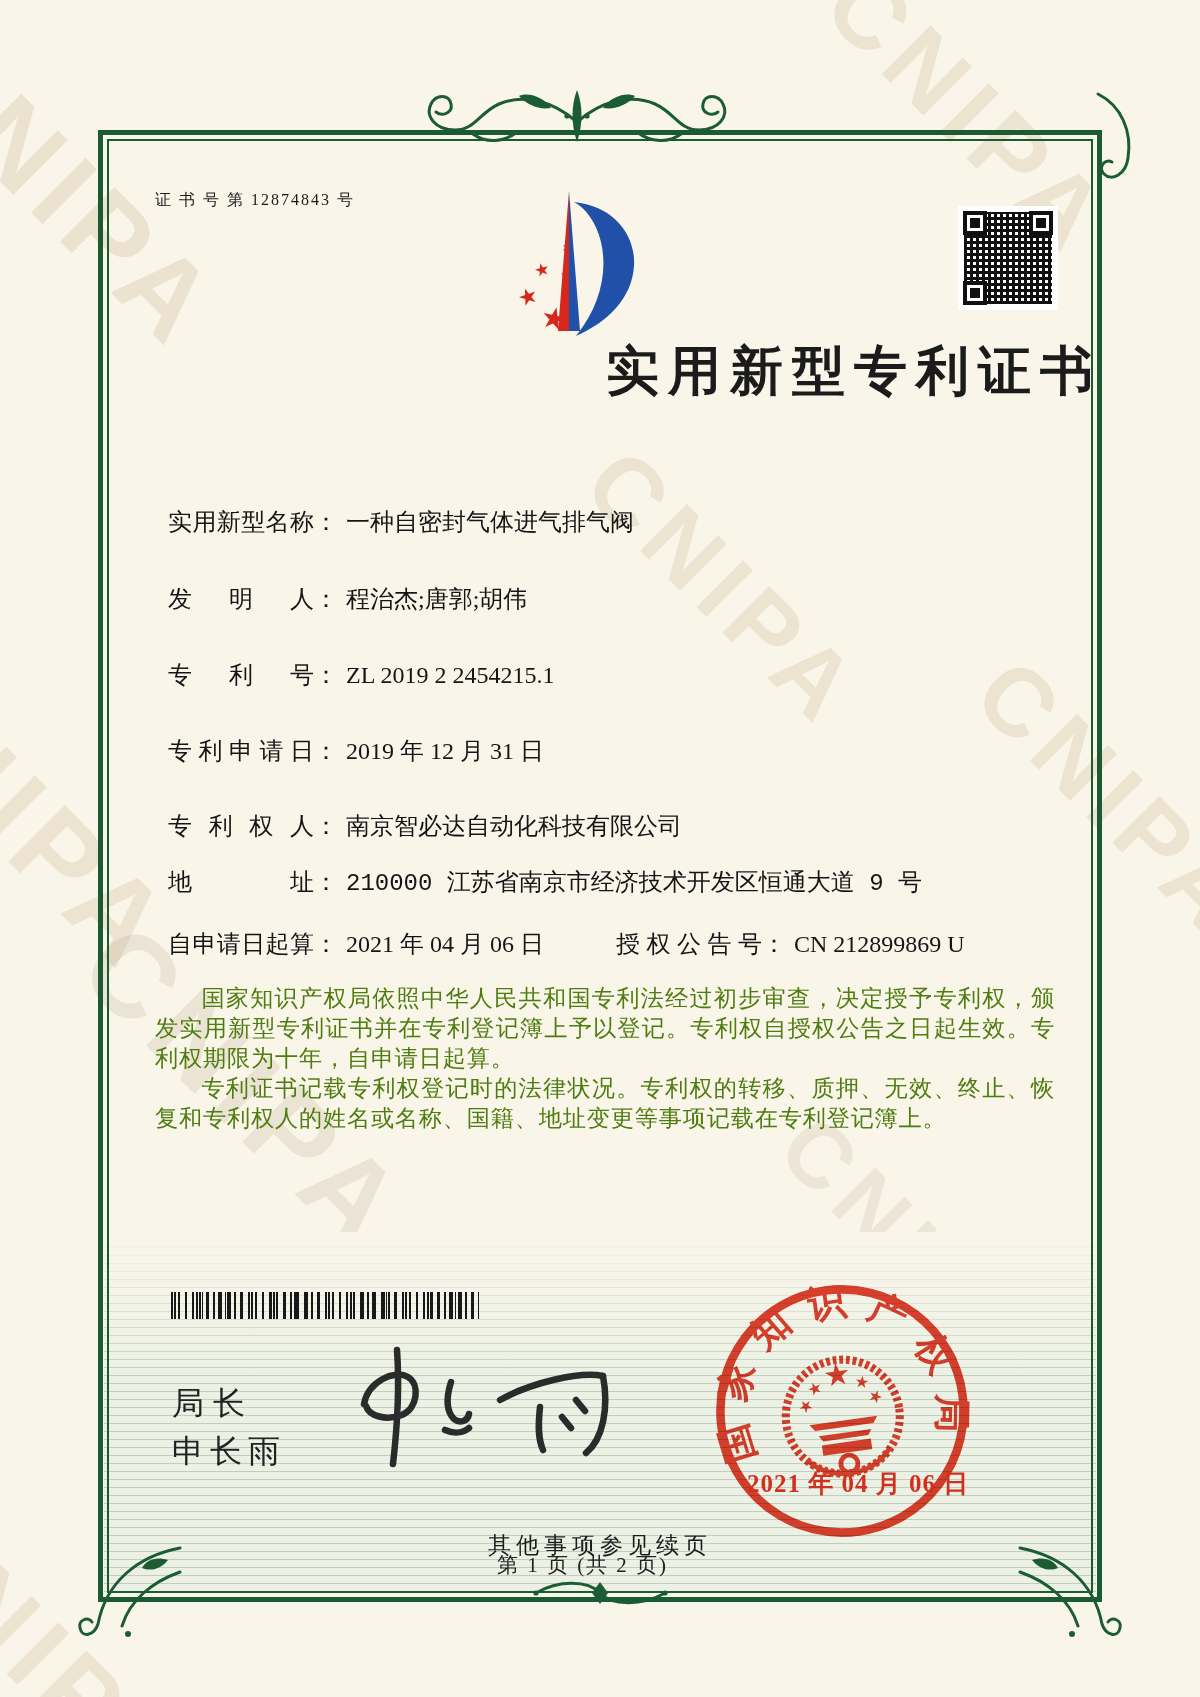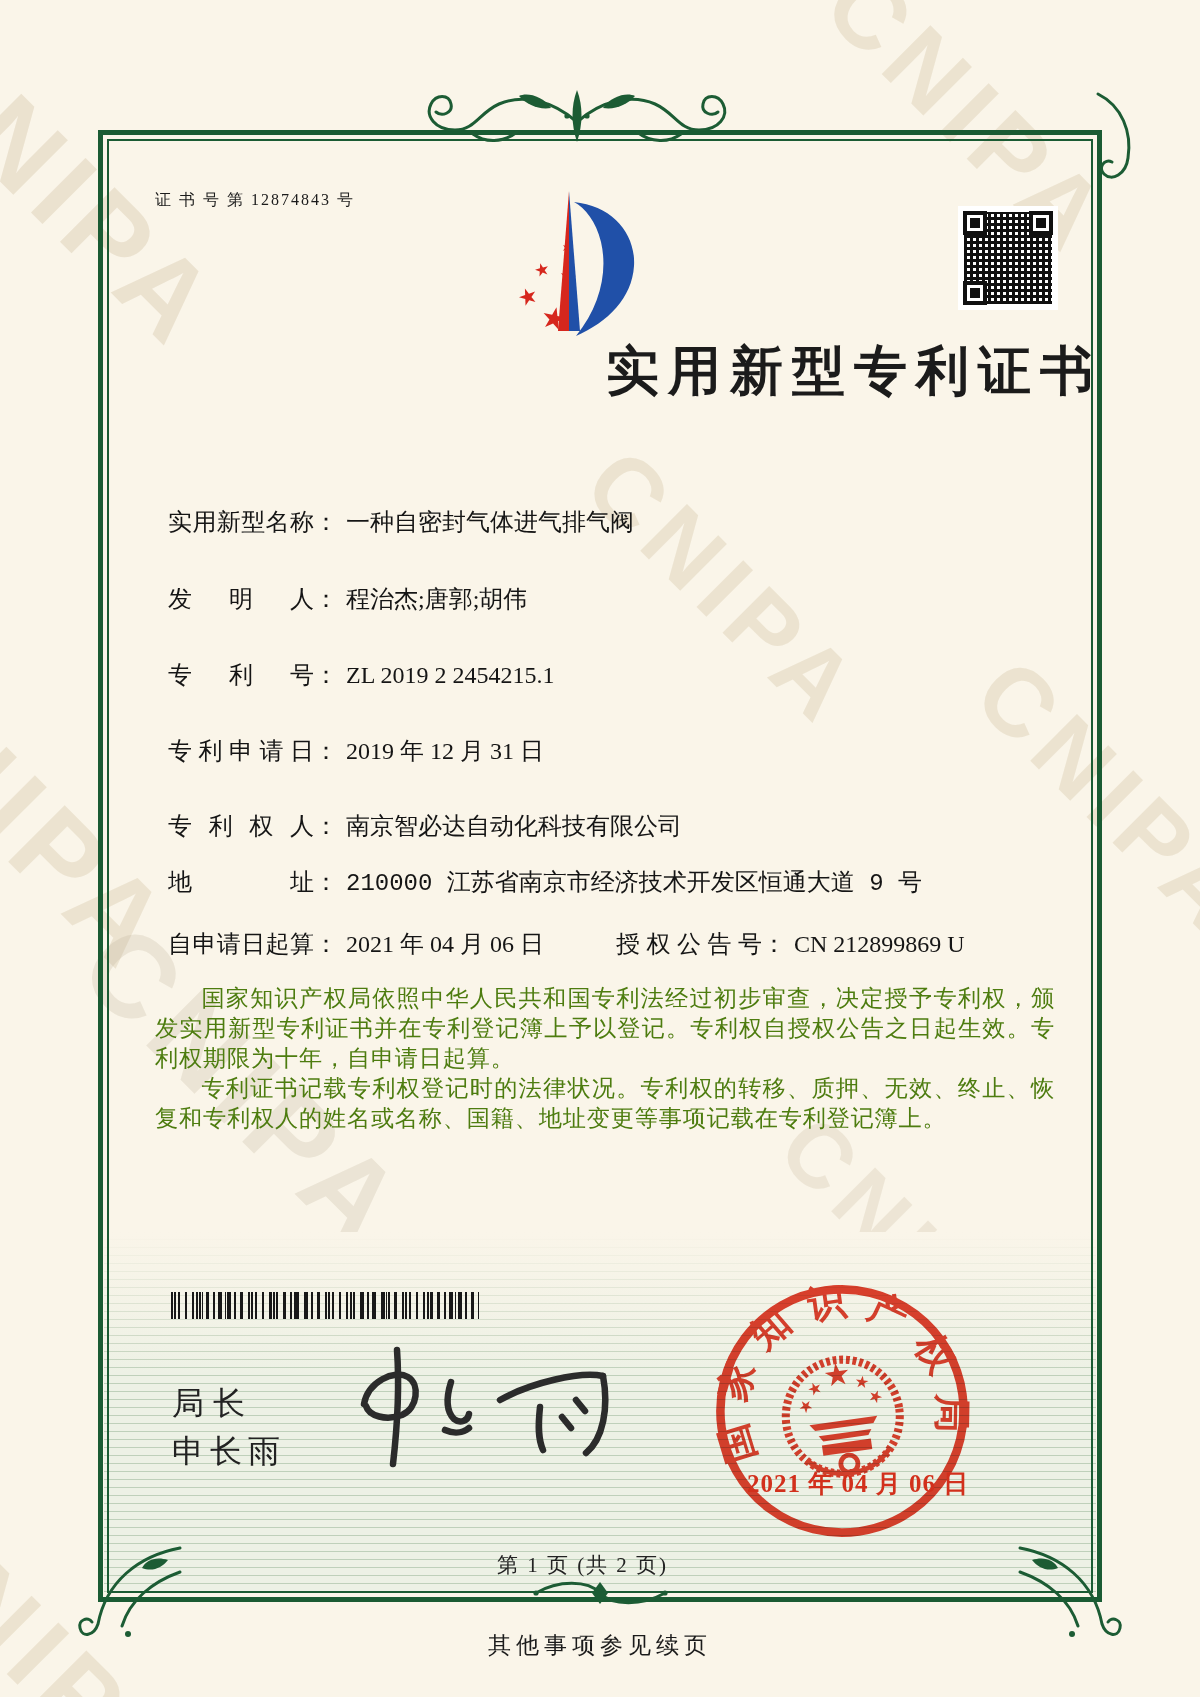--- a/index.html
+++ b/index.html
@@ -57,21 +57,21 @@
   .director{position:absolute;left:172px;z-index:3;font-family:"Liberation Sans","DejaVu Sans",sans-serif;
             font-size:32px;color:#222;}
   .d1{top:1382px;letter-spacing:9px;} .d2{top:1430px;letter-spacing:6px;}
   .sig{position:absolute;left:350px;top:1338px;width:270px;height:140px;z-index:3;}
   .seal{position:absolute;left:709px;top:1278px;width:266px;height:266px;z-index:3;
         transform:rotate(-8deg);opacity:.93;mix-blend-mode:multiply;}
   .seal-date{position:absolute;left:742px;top:1467px;width:232px;text-align:center;z-index:4;
         font-size:25px;font-weight:600;letter-spacing:1px;color:#d2301c;}
   .page-info{position:absolute;left:98px;top:1551px;width:969px;text-align:center;font-size:21px;
         letter-spacing:2px;z-index:3;color:#222;}
-  .continuation{position:absolute;left:98px;top:1630px;width:1004px;text-align:center;font-size:23px;
+  .continuation{position:absolute;left:98px;top:1530px;width:1004px;text-align:center;font-size:23px;
         letter-spacing:5px;z-index:3;color:#1b1b1b;}
   
   .orn{position:absolute;z-index:6;}
   .orn-top{left:407px;top:80px;}
   .orn-tr{left:1088px;top:86px;}
   .orn-bl{left:68px;top:1538px;}
   .orn-br{left:1007px;top:1538px;transform:scaleX(-1);}
   .orn-bc{left:528px;top:1572px;}
   .defs-svg{position:absolute;width:0;height:0;}
 </style>

